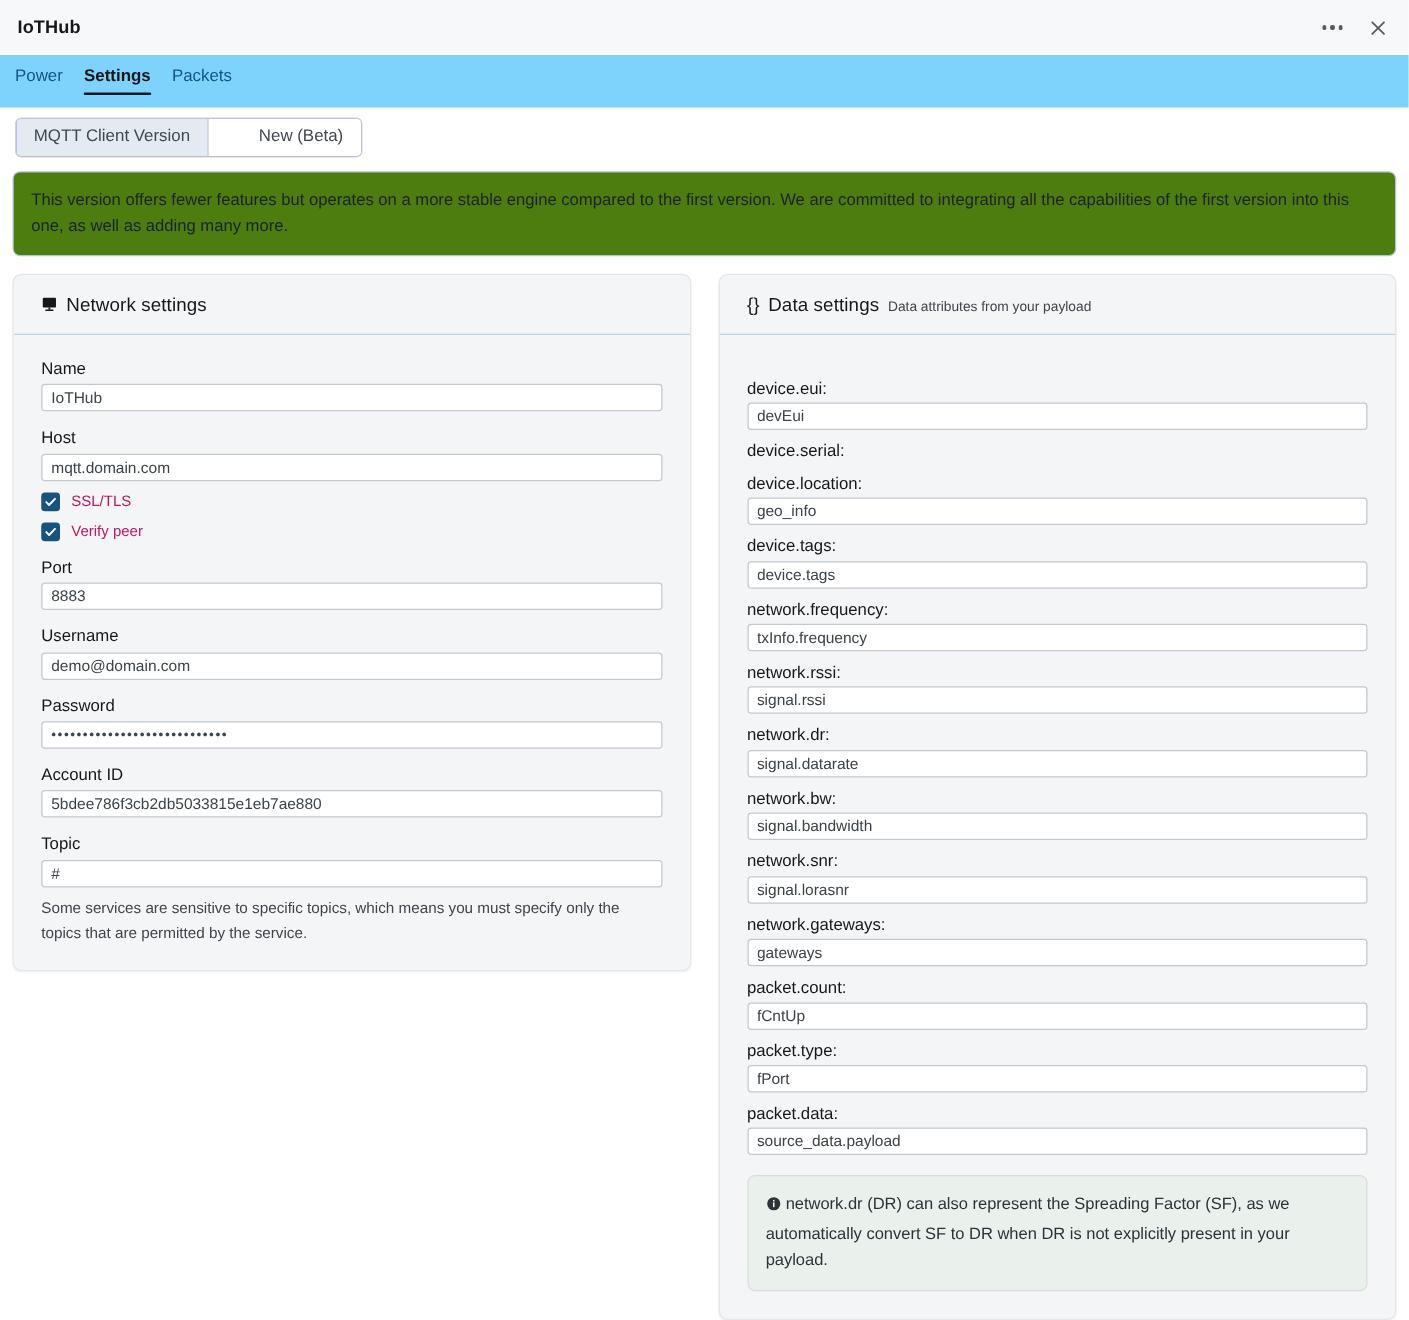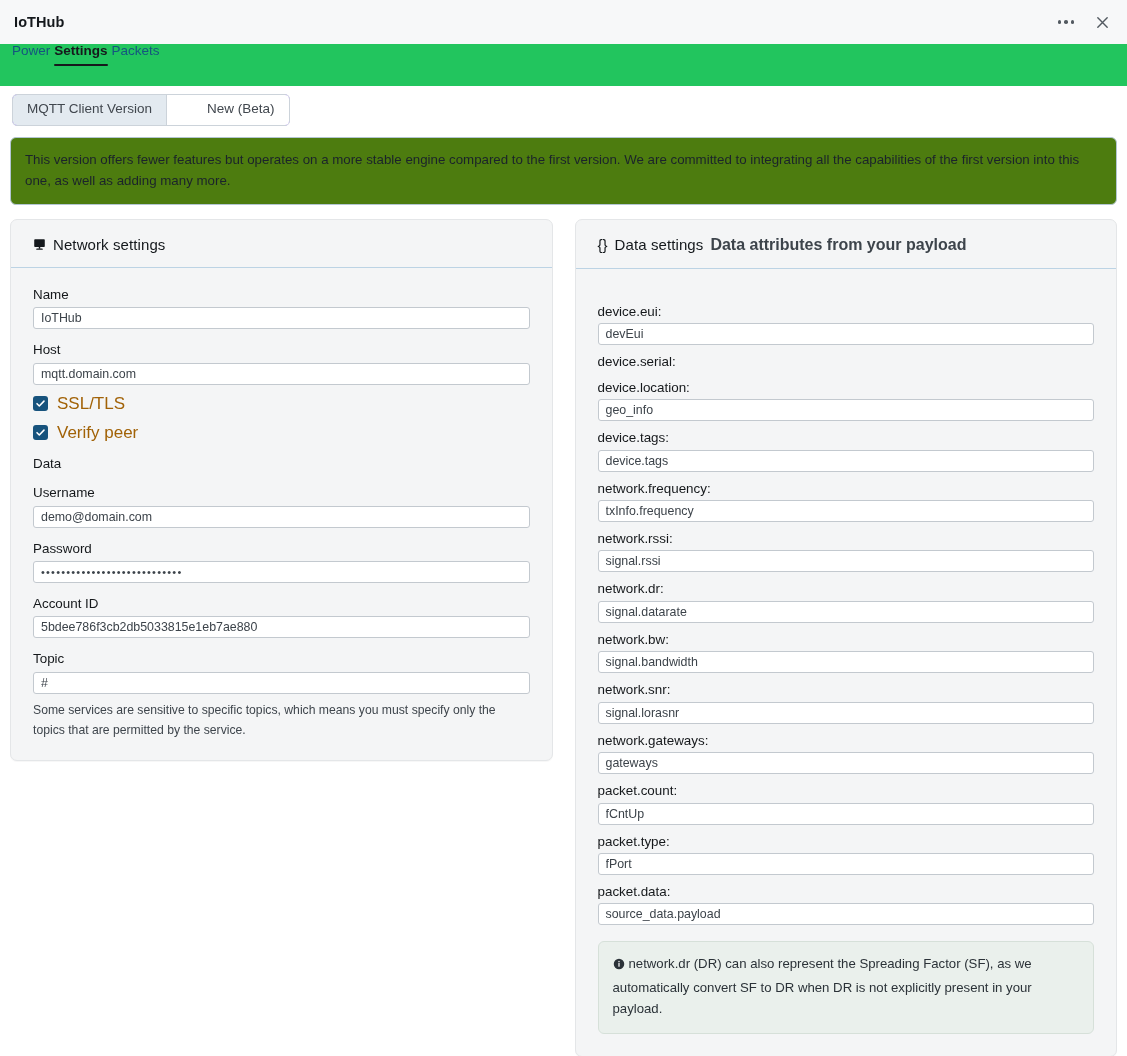--- a/index.html
+++ b/index.html
@@ -43,25 +43,25 @@
     cursor: pointer;
     background: transparent;
     border: none;
   }
   .dots { display: flex; gap: 3px; }
   .dots i { width: 3.5px; height: 3.5px; border-radius: 50%; background: #535a61; display: block; }
 
   
   .navtabs {
     display: flex;
-    align-items: flex-start;
-    gap: 4px;
+    align-items: center;
+    gap: 17px;
     padding: 0 12px;
     height: 42px;
-    background: #22c55e;
+    background: #7dd3fc;
   }
   .navtab {
     font-size: 13.5px;
     color: #15557f;
     padding-bottom: 8px;
     cursor: pointer;
     position: relative;
     line-height: 1;
     white-space: nowrap;
   }
@@ -135,23 +135,22 @@
     display: flex;
     align-items: baseline;
     gap: 7px;
   }
   .panel-title {
     font-size: 15px;
     color: #14181c;
     letter-spacing: .1px;
   }
   .panel-subtitle {
-    font-size: 16px;
+    font-size: 11px;
     color: #3d444b;
-    font-weight: bold;
   }
   .head-icon {
     display: inline-flex;
     align-items: center;
     color: #14181c;
     position: relative;
     top: 1px;
   }
   .brace-icon {
     font-size: 15px;
@@ -208,21 +207,21 @@
   .cbox {
     width: 15px; height: 15px;
     border-radius: 3px;
     background: #17537d;
     display: inline-flex;
     align-items: center;
     justify-content: center;
     flex: 0 0 auto;
   }
   .cbox svg { display: block; }
-  .check-label { font-size: 17px; color: #a16207; }
+  .check-label { font-size: 12px; color: #be185d; }
 
   
   .dfield { margin-bottom: 8px; }
   .dfield:first-child { margin-top: 16px; }
   .dfield .field-label { margin-bottom: 3px; }
 
   
   .note {
     margin-top: 16px;
     background: #eaf0ec;
@@ -308,21 +307,22 @@
 
       <div class="check-row">
         <span class="cbox">
           <svg width="11" height="11" viewBox="0 0 12 12">
               <path d="M2.2 6.2 L4.7 8.7 L9.8 3.4" stroke="#ffffff" stroke-width="1.7" fill="none" stroke-linecap="round" stroke-linejoin="round"></path>
             </svg>
         </span>
         <span class="check-label">Verify peer</span>
       </div>
 
-      <div class="field-label sp">Data</div>
+      <div class="field-label sp">Port</div>
+      <input class="text-input" value="8883" style="">
 
       <div class="field-label sp">Username</div>
       <input class="text-input" value="demo@domain.com" style="">
 
       <div class="field-label sp">Password</div>
       <div class="text-input pw-dots">••••••••••••••••••••••••••••</div>
 
       <div class="field-label sp">Account ID</div>
       <input class="text-input" value="5bdee786f3cb2db5033815e1eb7ae880" style="">
 

